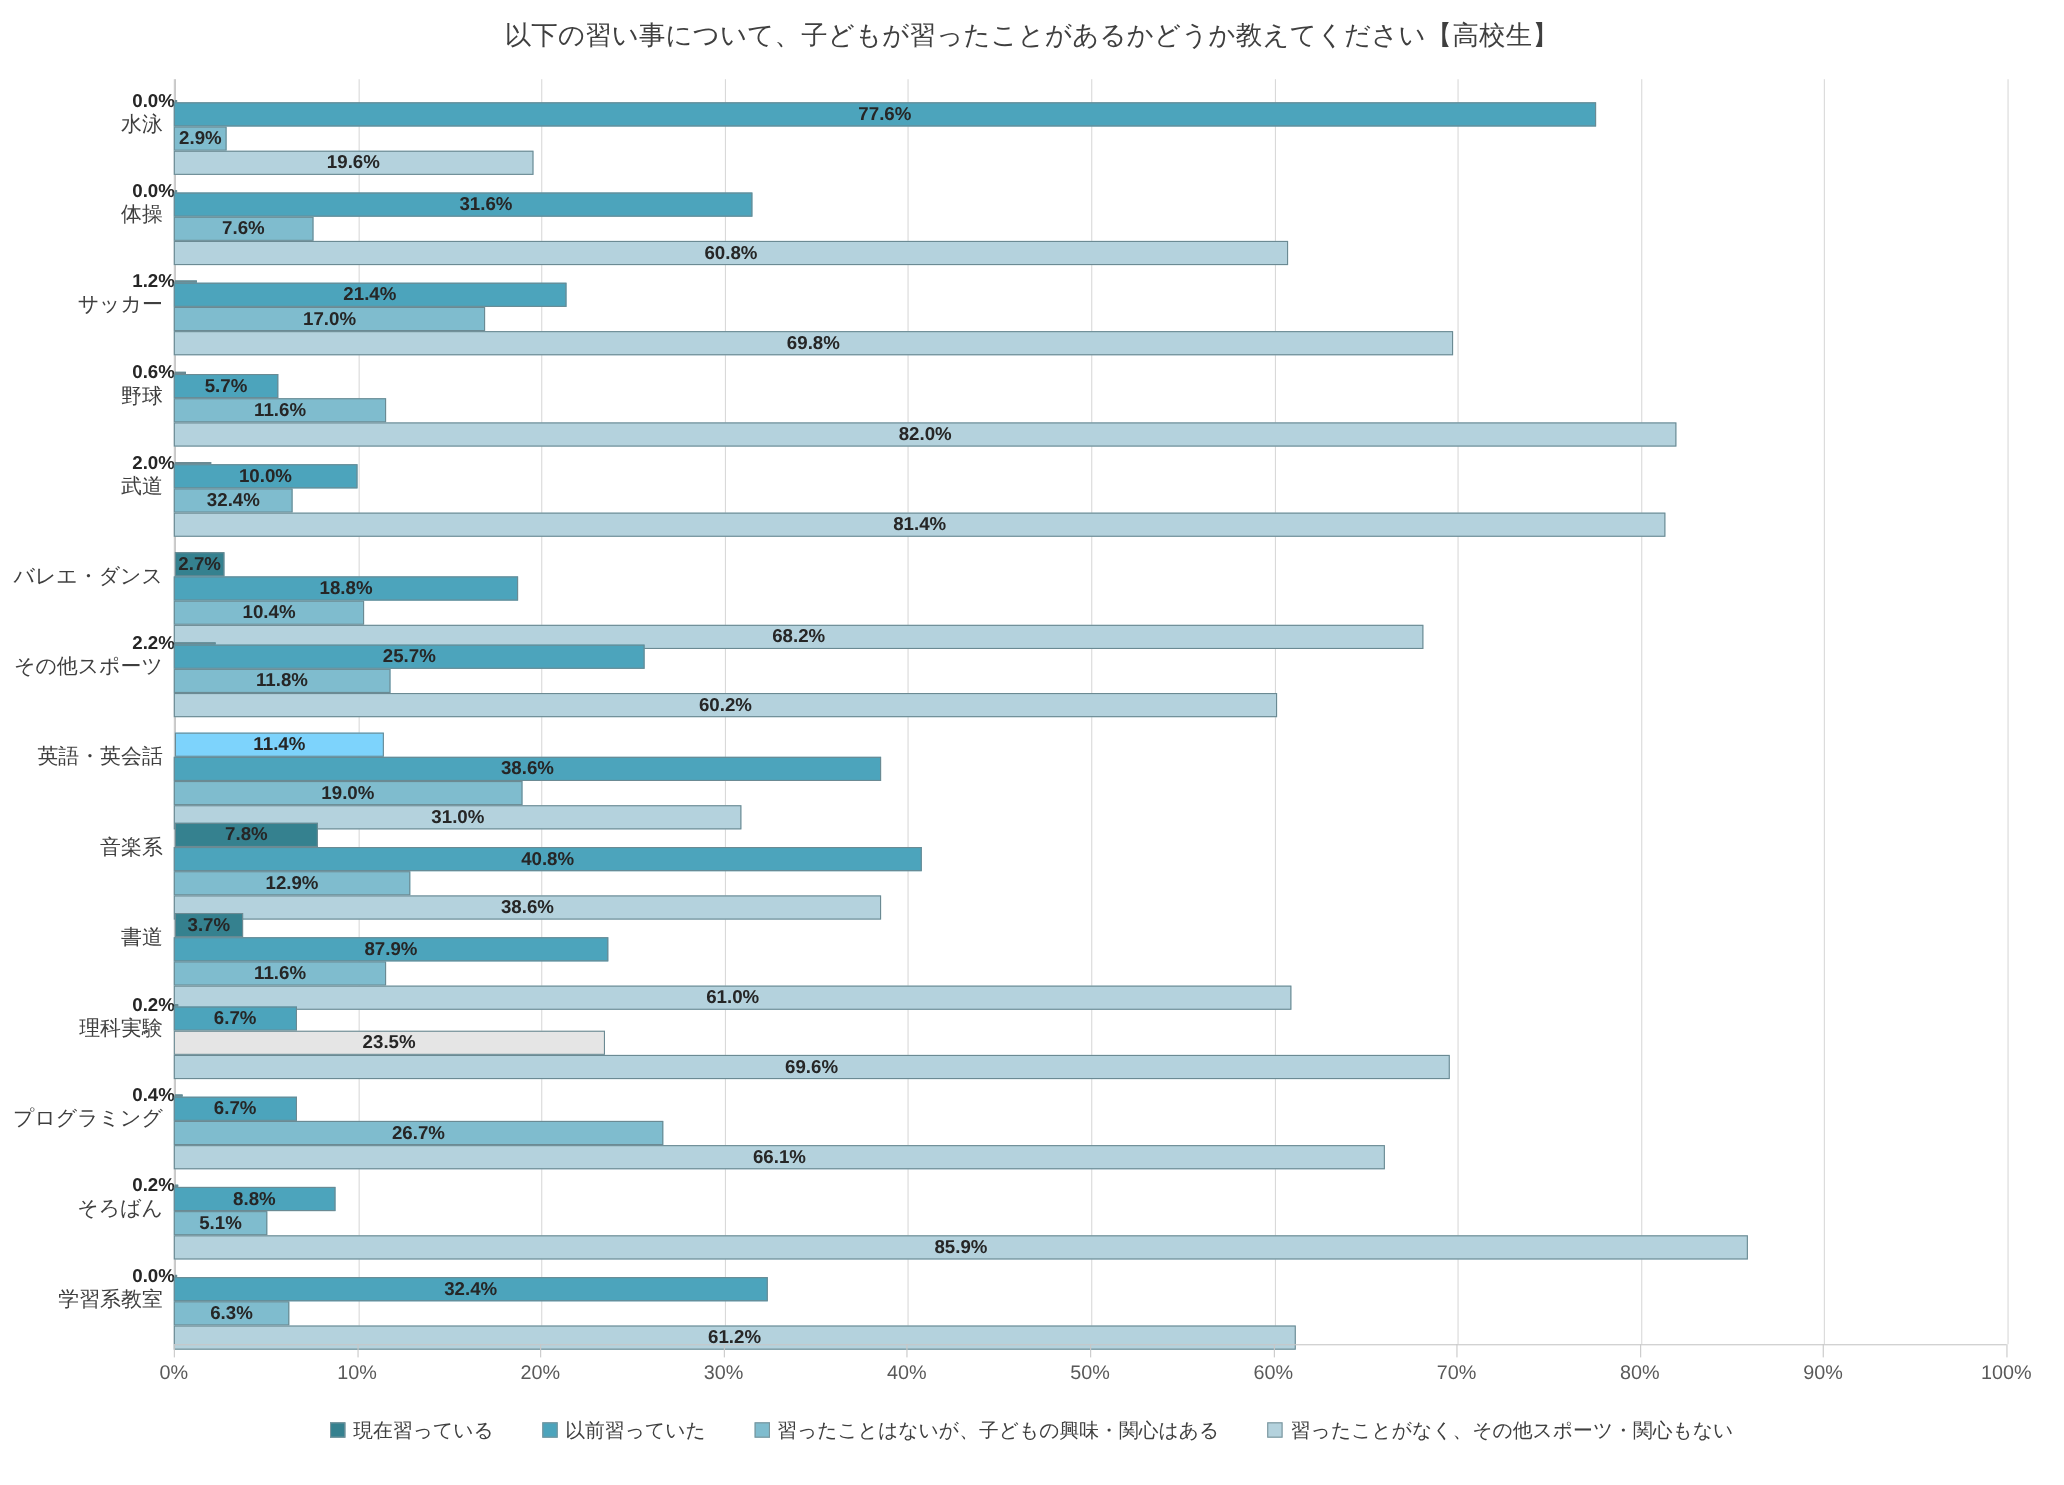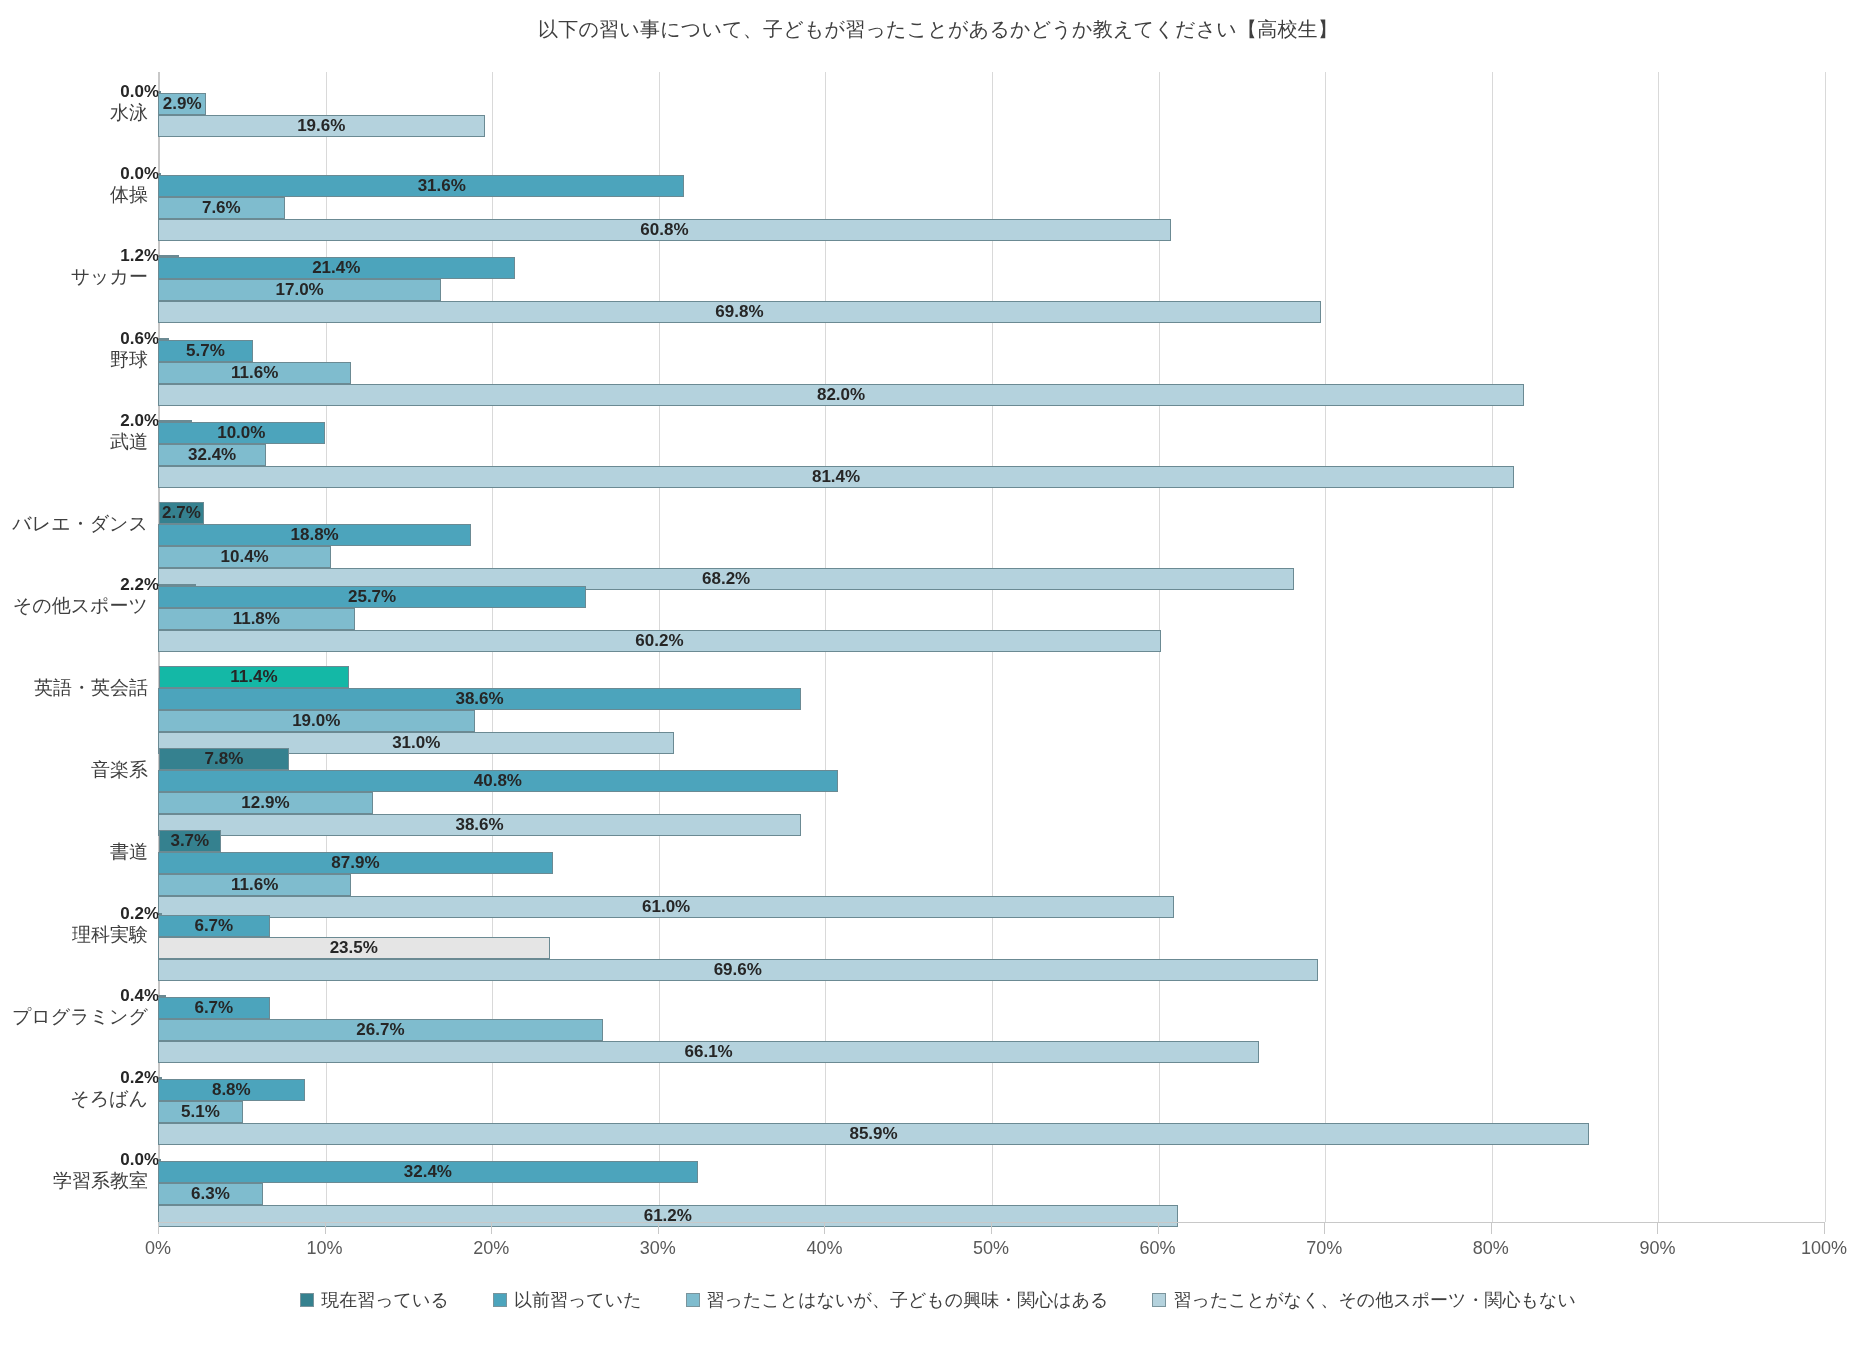--- a/index.html
+++ b/index.html
@@ -19,21 +19,21 @@
     box-sizing: border-box;
     overflow: hidden;
   }
   
   .chart-title {
     position: absolute;
     top: 16px;
     left: 0;
     width: 1876px;
     text-align: center;
-    font-size: 20px;
+    font-size: 24px;
     font-weight: 400;
     color: #3f3f3f;
     letter-spacing: 0.2px;
   }
   
   .plot-wrap {
     position: absolute;
     left: 0;
     top: 72px;
     width: 1876px;
@@ -212,20 +212,23 @@
           <div class="gridline" style="left: 70%;"></div>
           <div class="gridline" style="left: 80%;"></div>
           <div class="gridline" style="left: 90%;"></div>
           <div class="gridline" style="left: 100%;"></div>
         </div>
       <div class="rows" id="rows">
           <div class="row" style="top: 19.0714px; height: 44px;">
             <div class="seg tiny" style="width: 0%; background: rgb(53, 129, 143);">
               <span class="seg-label">0.0%</span>
             </div>
+            <div class="seg" style="width: 77.6%; background: rgb(76, 164, 188); margin-left: -1px;">
+              <span class="seg-label">77.6%</span>
+            </div>
             <div class="seg" style="width: 2.9%; background: rgb(127, 188, 206); margin-left: -1px;">
               <span class="seg-label">2.9%</span>
             </div>
             <div class="seg" style="width: 19.6%; background: rgb(180, 210, 221); margin-left: -1px;">
               <span class="seg-label">19.6%</span>
             </div>
           </div>
           <div class="row" style="top: 101.214px; height: 44px;">
             <div class="seg tiny" style="width: 0%; background: rgb(53, 129, 143);">
               <span class="seg-label">0.0%</span>
@@ -304,21 +307,21 @@
               <span class="seg-label">25.7%</span>
             </div>
             <div class="seg" style="width: 11.8%; background: rgb(127, 188, 206); margin-left: -1px;">
               <span class="seg-label">11.8%</span>
             </div>
             <div class="seg" style="width: 60.2%; background: rgb(180, 210, 221); margin-left: -1px;">
               <span class="seg-label">60.2%</span>
             </div>
           </div>
           <div class="row" style="top: 594.071px; height: 44px;">
-            <div class="seg" style="width: 11.4%; background: #14b8a6; justify-content: center;">
+            <div class="seg" style="width: 11.4%; background: #7dd3fc; justify-content: center;">
               <span class="seg-label">11.4%</span>
             </div>
             <div class="seg" style="width: 38.6%; background: rgb(76, 164, 188); margin-left: -1px;">
               <span class="seg-label">38.6%</span>
             </div>
             <div class="seg" style="width: 19%; background: rgb(127, 188, 206); margin-left: -1px;">
               <span class="seg-label">19.0%</span>
             </div>
             <div class="seg" style="width: 31%; background: rgb(180, 210, 221); margin-left: -1px;">
               <span class="seg-label">31.0%</span>

